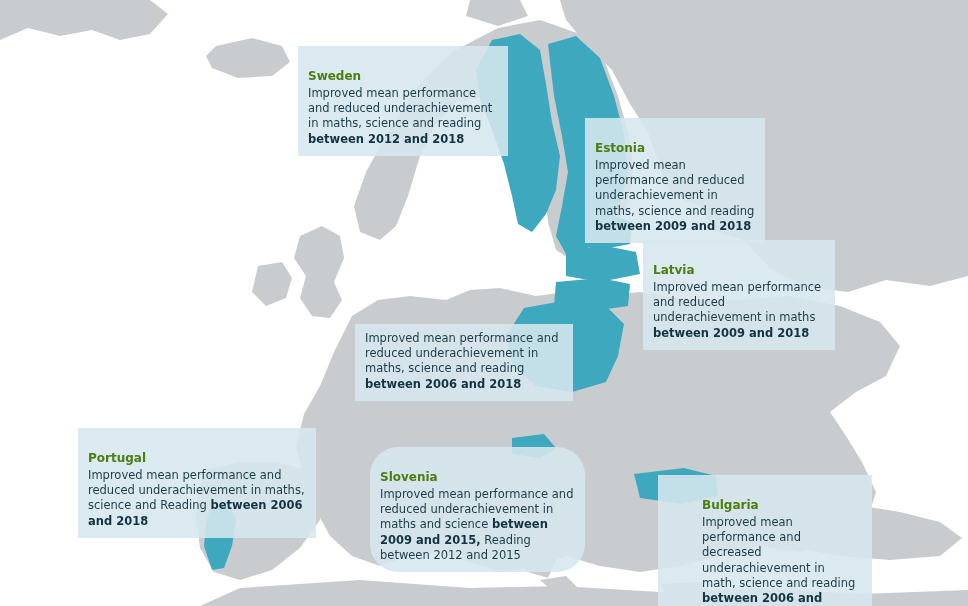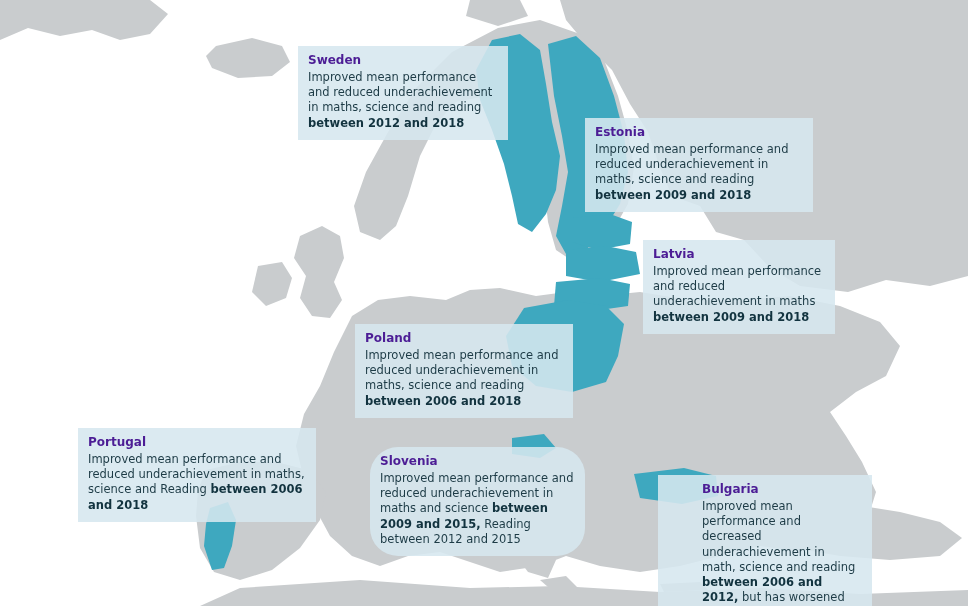--- a/index.html
+++ b/index.html
@@ -26,36 +26,37 @@
     background: rgba(214, 231, 239, 0.88);
     padding: 7px 10px 9px 10px;
     box-sizing: border-box;
     color: #2b3a42;
     font-size: 11.5px;
     line-height: 15px;
   }
   .callout .title {
     font-weight: bold;
     font-size: 12px;
-    color: #4c1d95;
+    color: #4d7c0f;
     margin-bottom: 2px;
     line-height: 15px;
+    margin-top: 16px;
   }
   .callout .body {
     font-size: 11.5px;
     line-height: 15.2px;
     color: #1d3b46;
   }
   .callout .body b {
     font-weight: bold;
     color: #12333f;
   }
   
   #callout-sweden   { left: 298px; top: 46px;  width: 210px; }
-  #callout-estonia  { left: 585px; top: 118px; width: 228px; }
+  #callout-estonia  { left: 585px; top: 118px; width: 180px; }
   #callout-latvia   { left: 643px; top: 240px; width: 192px; }
   #callout-poland   { left: 355px; top: 324px; width: 218px; }
   #callout-portugal { left: 78px;  top: 428px; width: 238px; }
   #callout-slovenia { left: 370px; top: 447px; width: 215px; border-radius: 28px; }
   #callout-bulgaria { left: 658px; top: 475px; width: 214px; padding-left: 44px; }
 </style>
 </head>
 <body>
 
 <div id="canvas">
@@ -124,21 +125,20 @@
     <div class="title">Estonia</div>
     <div class="body"><span>Improved mean performance and reduced underachievement in maths, science and reading </span><b>between 2009 and 2018</b><span></span></div>
   </div>
 
   <div class="callout" id="callout-latvia">
     <div class="title">Latvia</div>
     <div class="body"><span>Improved mean performance and reduced underachievement in maths </span><b>between 2009 and 2018</b><span></span></div>
   </div>
 
   <div class="callout" id="callout-poland">
-    <div class="title">Poland</div>
     <div class="body"><span>Improved mean performance and reduced underachievement in maths, science and reading </span><b>between 2006 and 2018</b><span></span></div>
   </div>
 
   <div class="callout" id="callout-portugal">
     <div class="title">Portugal</div>
     <div class="body"><span>Improved mean performance and reduced underachievement in maths, science and Reading </span><b>between 2006 and 2018</b><span></span></div>
   </div>
 
   <div class="callout" id="callout-slovenia">
     <div class="title">Slovenia</div>

